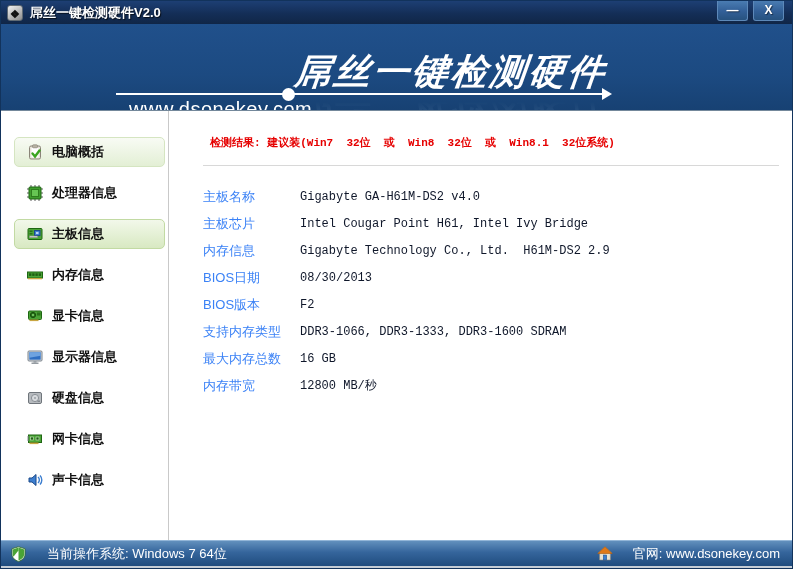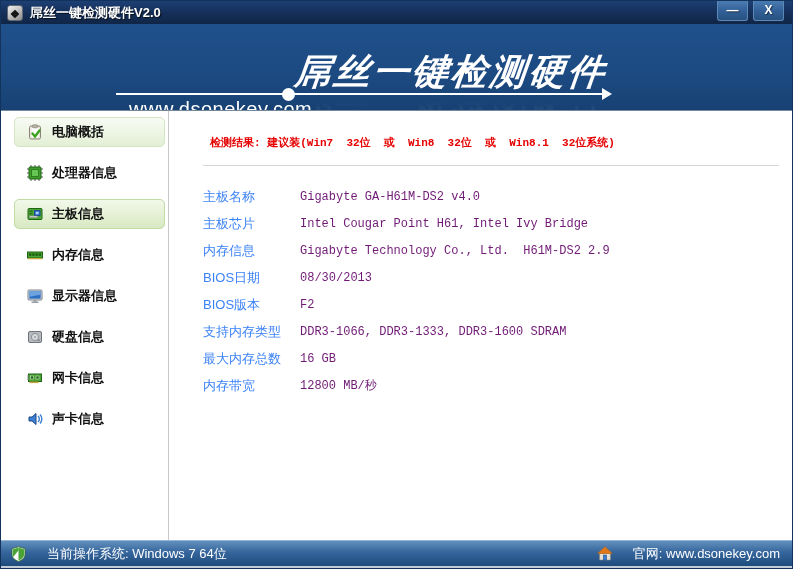--- a/index.html
+++ b/index.html
@@ -48,40 +48,40 @@
     letter-spacing:3px; transform:skewX(-6deg); white-space:nowrap;
   }
   .brand-reflect {
     position:absolute; left:294px; top:68px; color:#aecbe8; font-size:36px; font-weight:bold; font-style:italic;
     letter-spacing:3px; transform:scaleY(-1) skewX(6deg); white-space:nowrap; opacity:.32;
     -webkit-mask-image:linear-gradient(to bottom,rgba(0,0,0,.9) 10%,rgba(0,0,0,0) 80%);
     mask-image:linear-gradient(to bottom,rgba(0,0,0,.9) 10%,rgba(0,0,0,0) 80%);
   }
   
   .body { flex:1 1 auto; display:flex; background:#fff; min-height:0; }
-  .sidebar { width:168px; flex:0 0 168px; border-right:1px solid #c9c9c9; padding-top:6px; }
+  .sidebar { width:168px; flex:0 0 168px; border-right:1px solid #c9c9c9; padding-top:26px; }
   .side-item {
     height:30px; margin:0 3px 11px 13px; display:flex; align-items:center; gap:9px;
     padding-left:12px; border:1px solid transparent; border-radius:5px;
     font-size:13px; font-weight:bold; color:#111; cursor:pointer;
   }
   .side-item.highlight { background:linear-gradient(180deg,#f8fbf4,#e3efd5); border-color:#d5e5c1; }
   .side-item.selected  { background:linear-gradient(180deg,#f2f8ea,#d8e9c2); border-color:#c2daa3; }
   .side-item .ic { width:16px; height:16px; flex:0 0 16px; }
   
   .content { flex:1 1 auto; padding:24px 12px 0 34px; }
   .result {
     color:#e60000; font-weight:bold; font-size:11px; padding-left:7px; white-space:pre;
     font-family:"Liberation Mono", monospace;
   }
   .rule { border-top:1px solid #d8d8d8; margin:15px 1px 0 0; }
   .rows { margin-top:17px; }
   .row { display:flex; align-items:center; height:27px; }
   .row .lbl { width:97px; flex:0 0 97px; font-size:13px; color:#3b82f6; white-space:pre; }
-  .row .val { font-family:"Liberation Mono", monospace; font-size:12px; color:#701a75; white-space:pre; }
+  .row .val { font-family:"Liberation Mono", monospace; font-size:12px; color:#0f172a; white-space:pre; }
   
   .statusbar {
     height:26px; flex:0 0 26px; display:flex; align-items:center; justify-content:space-between;
     background:linear-gradient(180deg,#6290bd 0%,#35659c 45%,#1f4c7e 100%);
     border-top:1px solid #93b6d8; color:#fff; font-size:13px; padding:0 12px 0 10px;gap:12px;
   }
   .statusbar .grp { display:flex; align-items:center; gap:7px; white-space:pre; }
   .statusbar .grp.link { cursor:pointer; }
   .bottom-edge { height:2px; flex:0 0 2px; background:#c3ccd5; }
   svg { display:block; }
@@ -165,20 +165,32 @@
               <rect x="2" y="6.3" width="2.4" height="2.6" fill="#1f5f13"></rect>
               <rect x="5.2" y="6.3" width="2.4" height="2.6" fill="#1f5f13"></rect>
               <rect x="8.4" y="6.3" width="2.4" height="2.6" fill="#1f5f13"></rect>
               <rect x="11.6" y="6.3" width="2.4" height="2.6" fill="#1f5f13"></rect>
               <rect x="1" y="11" width="14" height="1.3" fill="#c8a642"></rect>
             </svg>
         </span>
         <span>内存信息</span>
       </div>
 
+      <div class="side-item">
+        <span class="ic">
+          <svg width="16" height="16" viewBox="0 0 16 16">
+              <rect x="1.5" y="3" width="13" height="8.5" rx="1" fill="#4aa336" stroke="#1e6612"></rect>
+              <circle cx="6" cy="7" r="2.6" fill="#2a711b" stroke="#174f0c"></circle>
+              <circle cx="6" cy="7" r="1.1" fill="#7fd26c"></circle>
+              <rect x="10" y="4.5" width="3.5" height="3" fill="#2a711b"></rect>
+              <rect x="2.5" y="11.5" width="9" height="1.6" fill="#c8a642"></rect>
+            </svg>
+        </span>
+        <span>显卡信息</span>
+      </div>
 
       <div class="side-item">
         <span class="ic">
           <svg width="16" height="16" viewBox="0 0 16 16">
               <rect x="1" y="2" width="14" height="10" rx="1" fill="#d9dde1" stroke="#7b838b"></rect>
               <rect x="2.3" y="3.3" width="11.4" height="7.4" fill="#2f6fc2"></rect>
               <path d="M2.3 3.3 h11.4 v3.5 l-11.4 2 z" fill="#6ea3e0"></path>
               <rect x="6.5" y="12" width="3" height="1.6" fill="#9aa1a8"></rect>
               <rect x="4.5" y="13.6" width="7" height="1.2" fill="#7b838b"></rect>
             </svg>

